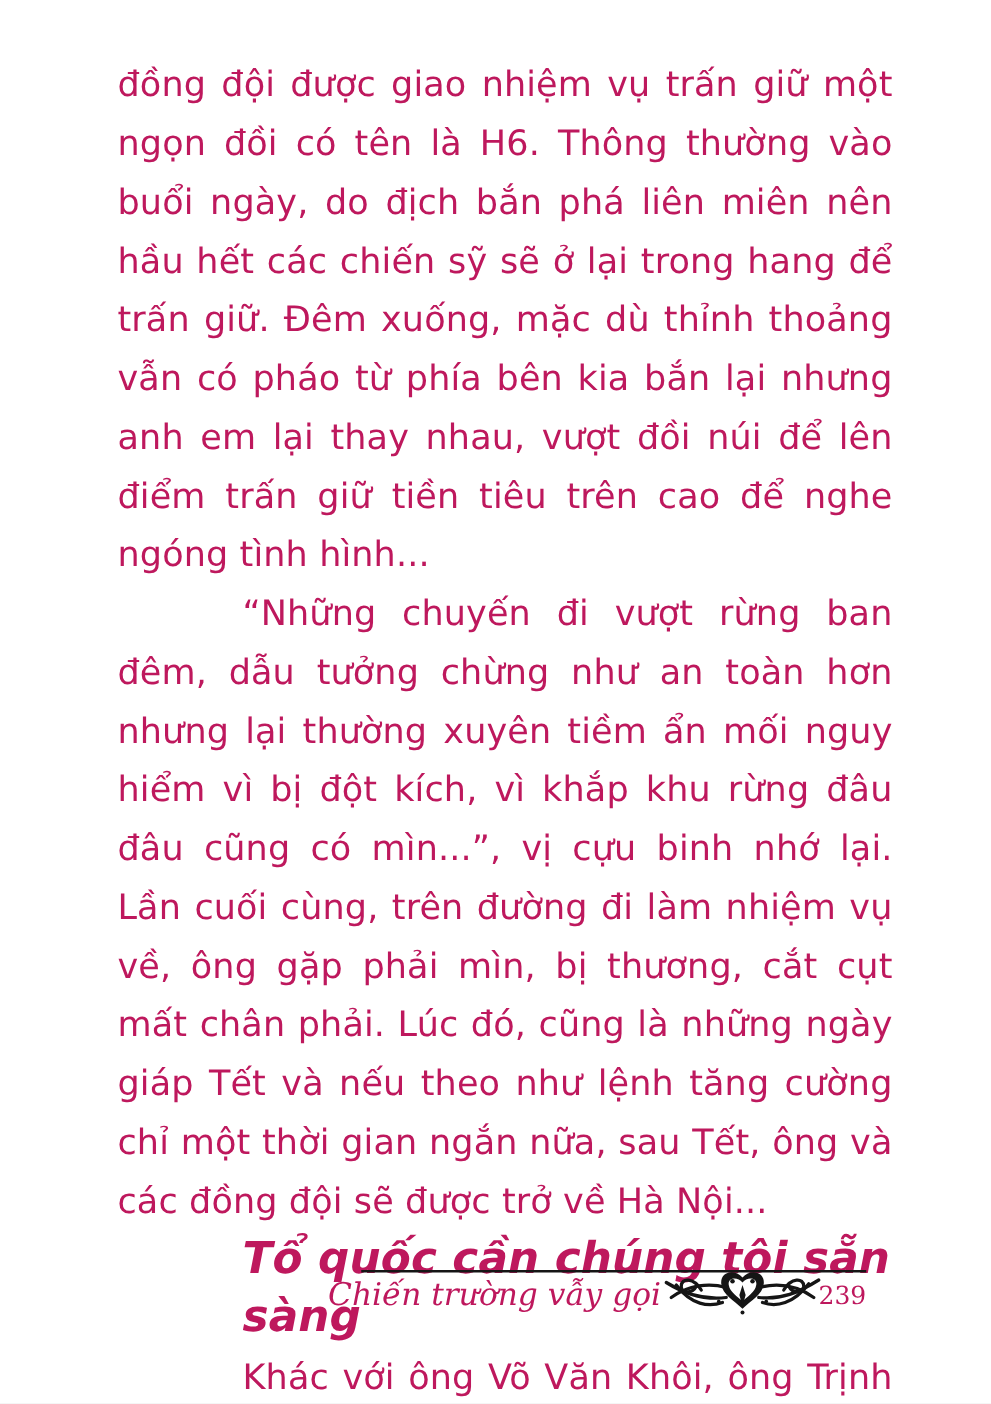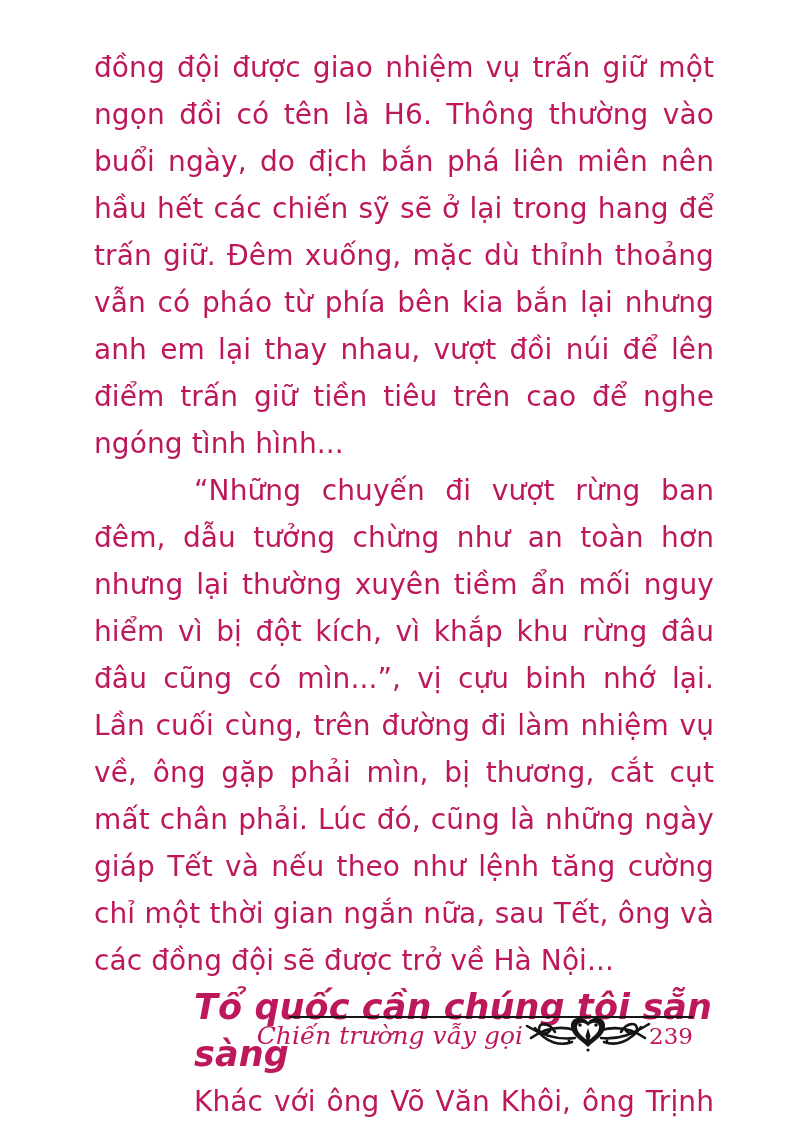--- a/index.html
+++ b/index.html
@@ -59,21 +59,21 @@
     line-height: 40px;
   }
   .ornament {
     flex: 0 0 auto;
     margin: 0 -2px 0 2px;
     position: relative;
     top: -2px;
   }
   .footer-page {
     font-family: "DejaVu Serif", "Liberation Serif", serif;
-    font-size: 23px;
+    font-size: 20px;
     line-height: 40px;
   }
 </style>
 </head>
 <body>
 
 <div class="page">
 
   <main class="body-text">
 

